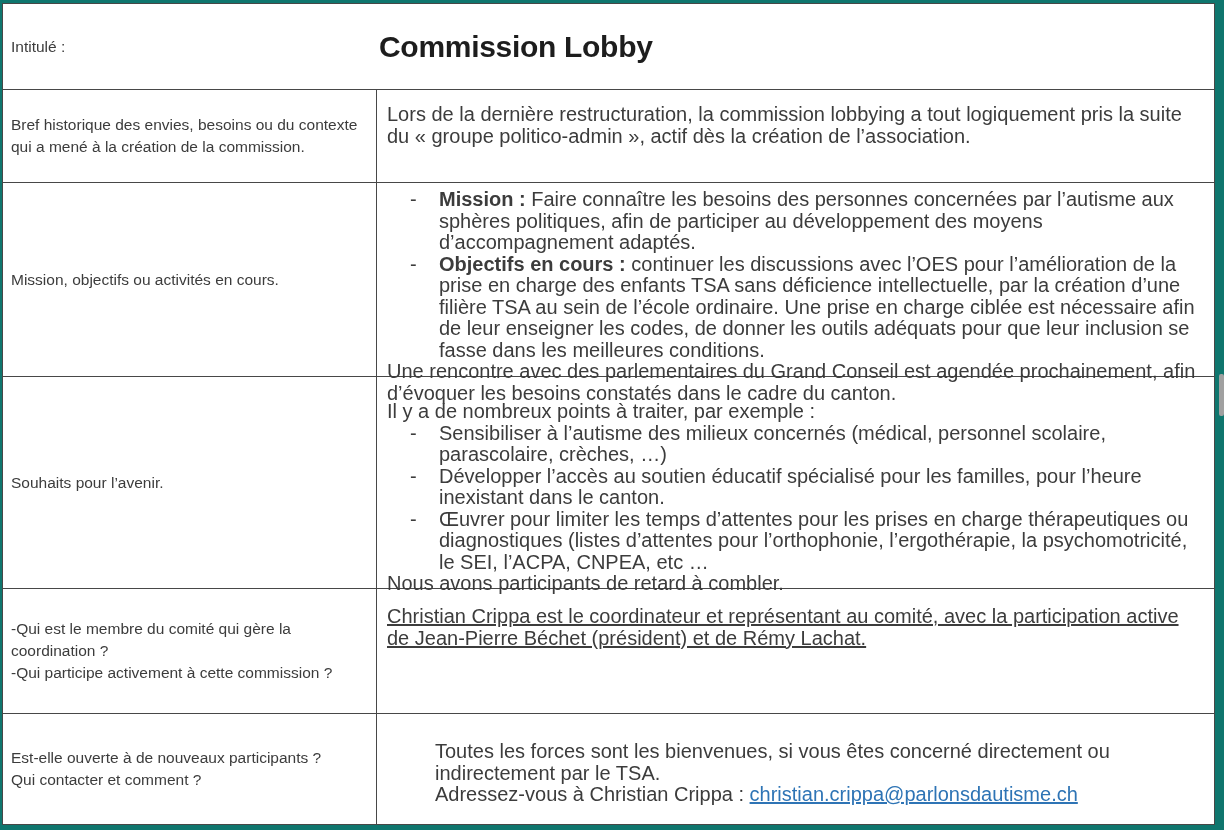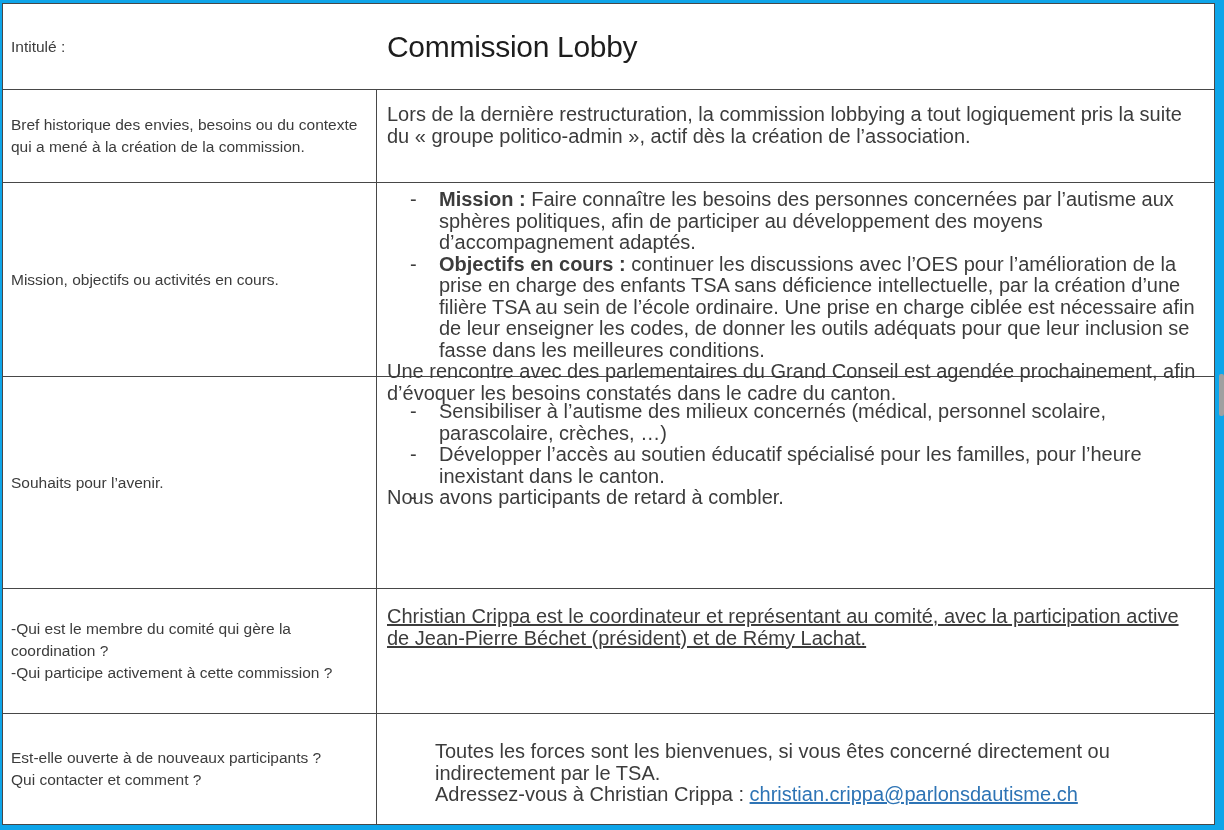--- a/index.html
+++ b/index.html
@@ -7,21 +7,21 @@
     margin: 0;
     padding: 0;
     background: #ffffff;
     font-family: "Liberation Sans", sans-serif;
     color: #3c3c3c;
   }
   .canvas {
     position: relative;
     width: 1224px;
     height: 830px;
-    background: #0ea5e9;
+    background: #0f766e;
     overflow: hidden;
   }
   .doc-table {
     position: absolute;
     left: 2px;
     top: 3px;
     width: 1213px;
     border: 1px solid #474747;
     box-sizing: border-box;
     background: #ffffff;
@@ -67,25 +67,25 @@
 
   .header-label {
     position: absolute;
     left: 8px;
     top: 50%;
     transform: translateY(-50%);
     font-size: 15.5px;
   }
   .page-title {
     position: absolute;
-    left: 384px;
+    left: 376px;
     top: 50%;
     transform: translateY(-50%);
     font-size: 30px;
-    font-weight: normal;
+    font-weight: bold;
     letter-spacing: -0.3px;
     color: #1d1d1d;
     white-space: nowrap;
   }
 
   .bullet {
     position: relative;
     padding-left: 52px;
   }
   .bullet .dash {
@@ -149,31 +149,33 @@
         </div>
         <p class="flush">Une rencontre avec des parlementaires du Grand Conseil est agendée prochainement, afin d’évoquer les besoins constatés dans le cadre du canton.</p>
       </div>
     </div>
 
     <div class="row r4">
       <div class="cell-l">
         <div>Souhaits pour l’avenir.</div>
       </div>
       <div class="cell-r">
+        <p class="flush">Il y a de nombreux points à traiter, par exemple :</p>
         <div class="bullet-list">
           <div class="bullet">
             <span class="dash">-</span>
             <span>Sensibiliser à l’autisme des milieux concernés (médical, personnel scolaire, parascolaire, crèches, …)</span>
           </div>
           <div class="bullet">
             <span class="dash">-</span>
             <span>Développer l’accès au soutien éducatif spécialisé pour les familles, pour l’heure inexistant dans le canton.</span>
           </div>
           <div class="bullet">
             <span class="dash">-</span>
+            <span>Œuvrer pour limiter les temps d’attentes pour les prises en charge thérapeutiques ou diagnostiques (listes d’attentes pour l’orthophonie, l’ergothérapie, la psychomotricité, le SEI, l’ACPA, CNPEA, etc …</span>
           </div>
         </div>
         <p class="flush">Nous avons participants de retard à combler.</p>
       </div>
     </div>
 
     <div class="row r5">
       <div class="cell-l">
         <div>-Qui est le membre du comité qui gère la coordination ?</div>
         <div>-Qui participe activement à cette commission ?</div>

